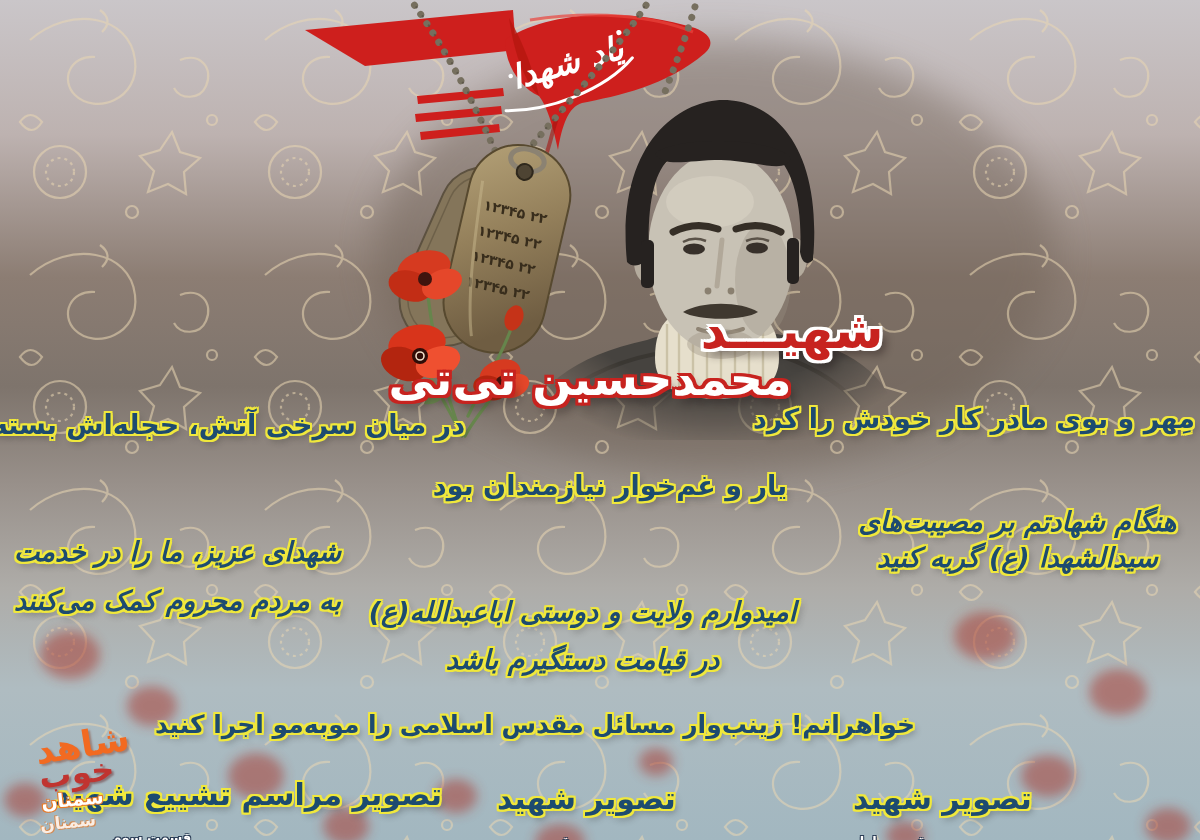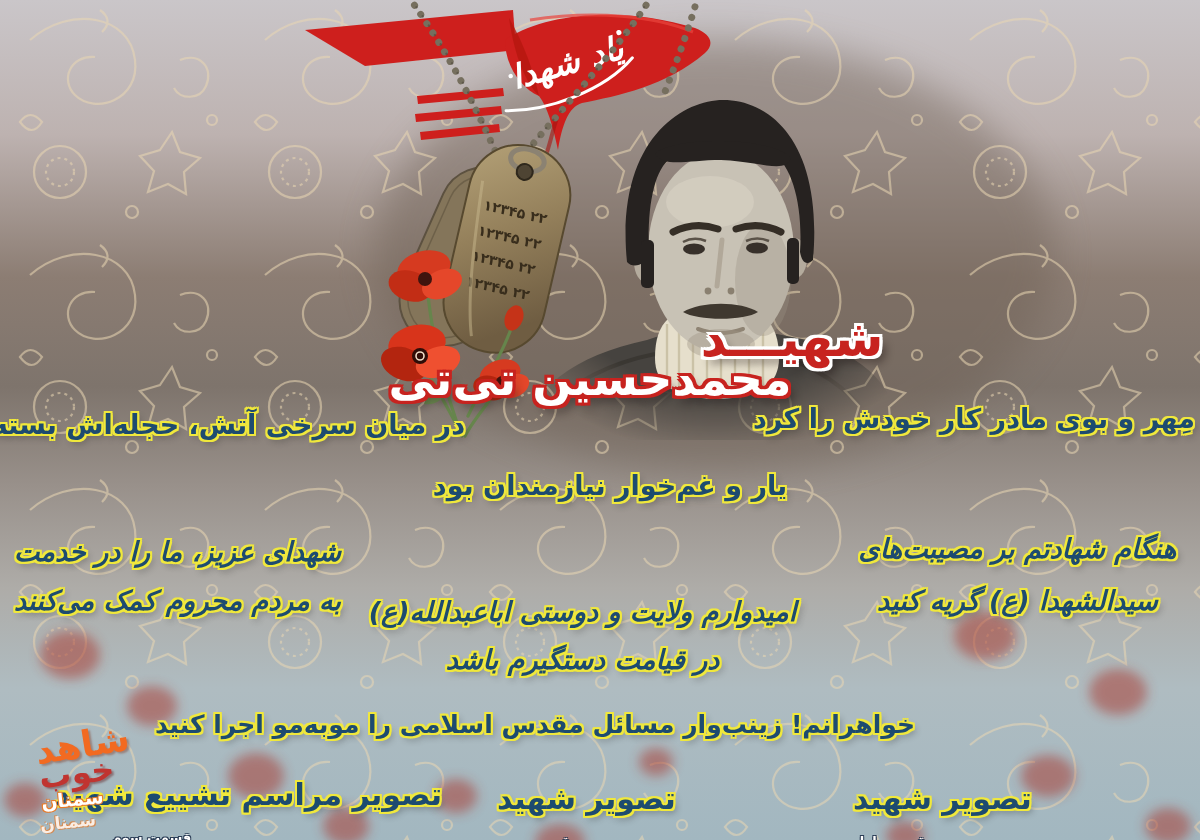--- a/index.html
+++ b/index.html
@@ -277,32 +277,32 @@
       <circle cx="203" cy="201" r="3.4" fill="#8a8070"></circle>
       <circle cx="226" cy="201" r="3.4" fill="#8a8070"></circle>
 
       <path d="M178,222 C196,211 236,211 253,222 C240,231 192,231 178,222 Z" fill="#3f382f"></path>
 
       <path d="M193,239 q22,8 45,0" stroke="#8f8474" stroke-width="4" fill="none" stroke-linecap="round"></path>
       <ellipse cx="216" cy="254" rx="34" ry="15" fill="#9e9484" opacity="0.4"></ellipse>
     </g>
   </svg>
 
-  <div class="title-red" style="left:642px;top:302px;width:300px;margin-top:8px;">شهیـــد</div>
+  <div class="title-red" style="left:642px;top:302px;width:300px;">شهیـــد</div>
   <div class="name-white" style="left:330px;top:352px;width:520px;">محمدحسین تی‌تی</div>
 
   <div class="q" style="left:755px;top:397px;width:440px;">مِهر و بوی مادر کار خودش را کرد</div>
   <div class="q" style="left:0;top:403px;width:465px;">در میان سرخی آتش، حجله‌اش بسته شد</div>
   <div class="q" style="left:405px;top:464px;width:410px;text-align:center;">یار و غم‌خوار نیازمندان بود</div>
 
   <div class="q q2" style="left:0;top:527px;width:355px;">
     <span>شهدای عزیز، ما را در خدمت</span><br>
     <span>به مردم محروم کمک می‌کنند</span>
   </div>
-  <div class="q q2" style="left:835px;top:523px;width:365px;line-height:52px;">
+  <div class="q q2" style="left:835px;top:504px;width:365px;line-height:36px;">
     <span>هنگام شهادتم بر مصیبت‌های</span><br>
     <span>سیدالشهدا (ع) گریه کنید</span>
   </div>
   <div class="q q2" style="left:330px;top:588px;width:505px;line-height:48px;">
     <span>امیدوارم ولایت و دوستی اباعبدالله(ع)</span><br>
     <span>در قیامت دستگیرم باشد</span>
   </div>
 
   <div class="q" style="left:240px;top:703px;width:675px;font-size:25px;">خواهرانم! زینب‌وار مسائل مقدس اسلامی را موبه‌مو اجرا کنید</div>
 

